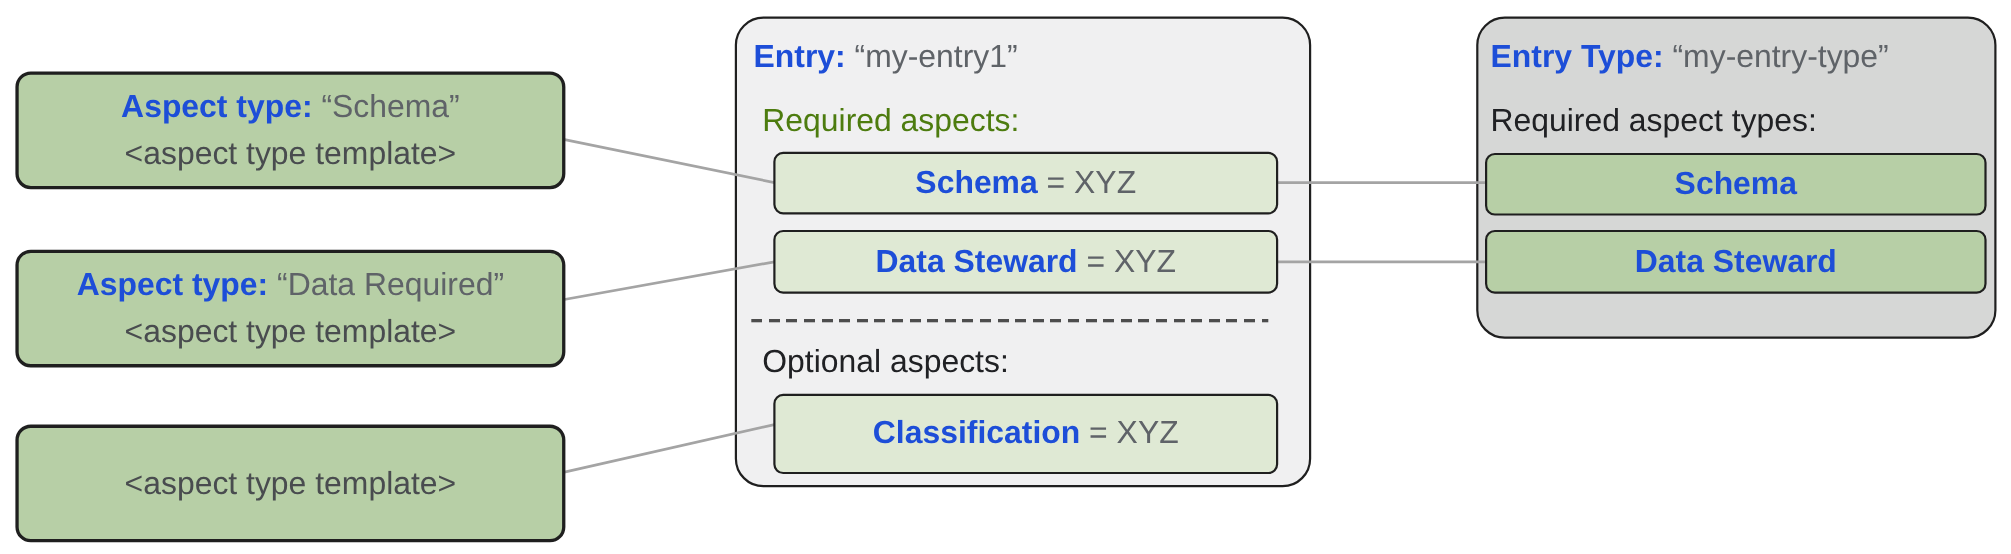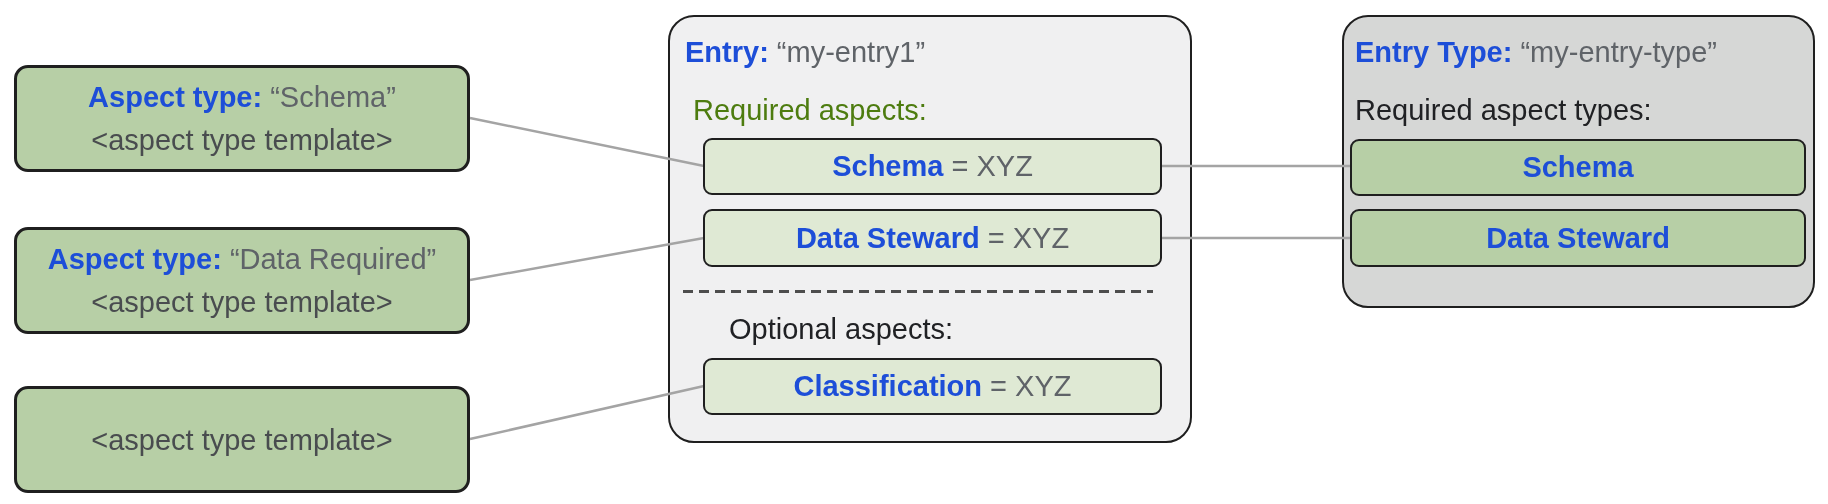--- a/index.html
+++ b/index.html
@@ -29,21 +29,21 @@
     background: #f0f0f1;
   }
   .panel-entry-type {
     left: 1342px; top: 15px;
     width: 473px; height: 293px;
     background: #d6d7d6;
   }
   .card {
     position: absolute;
     left: 14px;
-    width: 456px;
+    width: 500px;
     height: 107px;
     background: #b7cfa6;
     border: 3px solid #1f1f1f;
     border-radius: 14px;
     box-sizing: border-box;
     display: flex;
     flex-direction: column;
     align-items: center;
     justify-content: center;
     gap: 13px;
@@ -64,34 +64,34 @@
     align-items: center;
     justify-content: center;
     font-size: 29px;
     z-index: 2;
     white-space: pre;
   }
   .pill-light { background: #dfe9d4; }
   .pill-green { background: #b7cfa6; }
   .pill-schema          { left: 703px;  top: 138px; width: 459px; height: 57px; }
   .pill-data-steward    { left: 703px;  top: 209px; width: 459px; height: 58px; }
-  .pill-classification  { left: 703px;  top: 358px; width: 459px; height: 57px; text-align: right; }
+  .pill-classification  { left: 703px;  top: 358px; width: 459px; height: 73px; text-align: right; }
   .pill-et-schema       { left: 1350px; top: 139px; width: 456px; height: 57px; }
   .pill-et-data-steward { left: 1350px; top: 209px; width: 456px; height: 58px; }
   .label {
     position: absolute;
     font-size: 29px;
     line-height: 33px;
     z-index: 2;
     white-space: pre;
   }
   .title-entry      { left: 685px;  top: 36px; }
   .title-entry-type { left: 1355px; top: 36px; }
   .heading-required      { left: 693px;  top: 94px;  color: #4d7c0f; }
-  .heading-optional      { left: 693px;  top: 313px; color: #202124; margin-left: 36px; }
+  .heading-optional      { left: 693px;  top: 313px; color: #202124; }
   .heading-required-types{ left: 1355px; top: 94px;  color: #202124; }
   .b { font-weight: 700; color: #1d4ed8; }
   .r { font-weight: 400; color: #5f6368; }
   .t { font-weight: 400; color: #494c4f; }
   .divider {
     position: absolute;
     left: 683px; top: 290px;
     width: 470px; height: 3px;
     background: repeating-linear-gradient(90deg, #4d4d4d 0 10px, transparent 10px 16px);
     z-index: 2;

